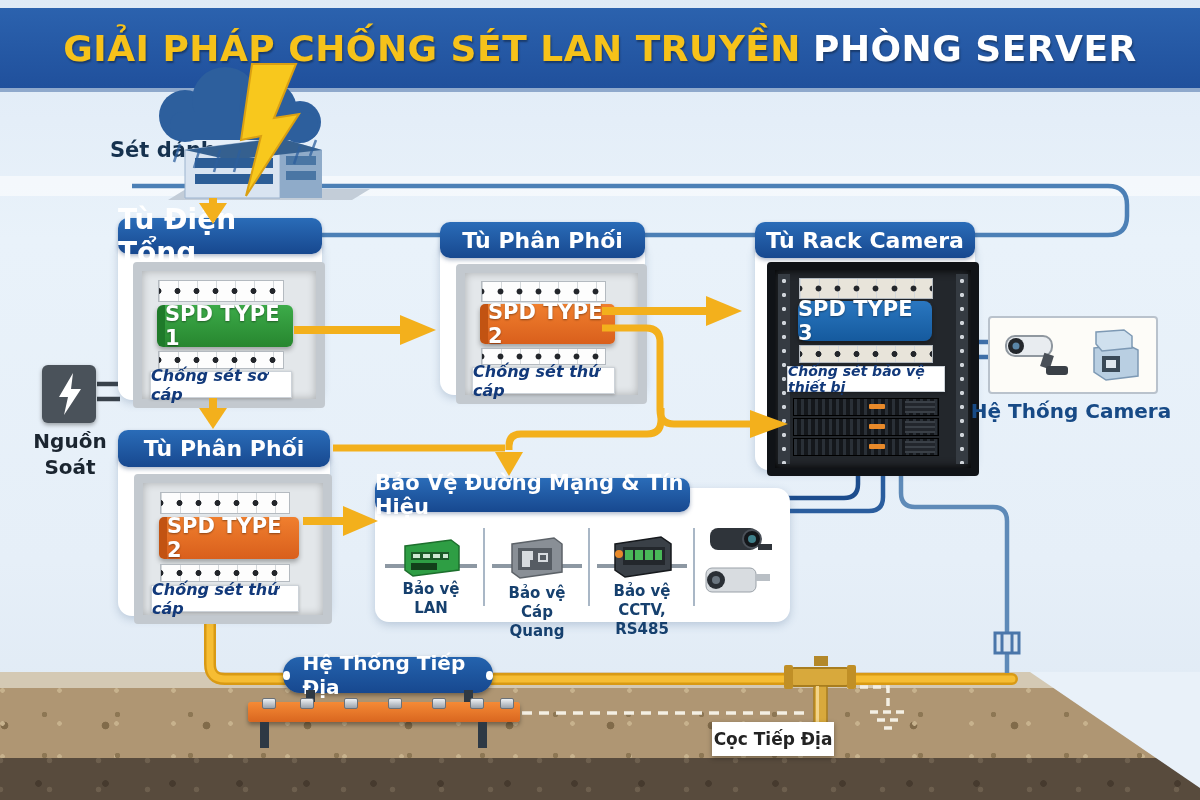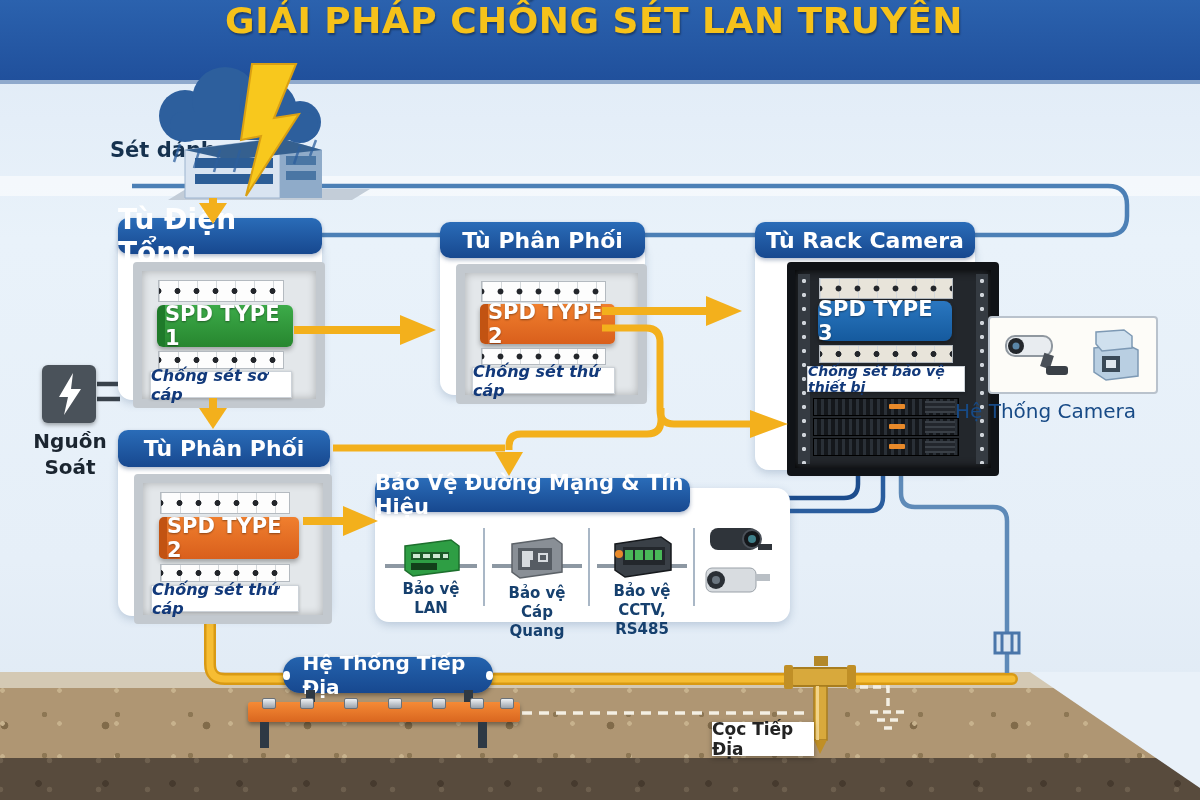--- a/index.html
+++ b/index.html
@@ -1,22 +1,22 @@
 <!DOCTYPE html>
 <html><head>
 <meta charset="utf-8">
 <style>
   html,body{margin:0;padding:0;}
   #stage{position:relative;width:1200px;height:800px;overflow:hidden;
     font-family:"DejaVu Sans","Liberation Sans",sans-serif;
     background:linear-gradient(180deg,#dfeaf6 0%,#e9f2fa 30%,#e6eff8 70%,#dde8f3 100%);}
   .abs{position:absolute;}
   
-  #banner{left:0;top:0;width:1200px;height:80px;background:linear-gradient(180deg,#2b62ae,#20509c);
-    border-bottom:4px solid #8fa9cc;display:flex;justify-content:center;}
+  #banner{left:0;top:8px;width:1200px;height:80px;background:linear-gradient(180deg,#2b62ae,#20509c);
+    border-bottom:4px solid #8fa9cc;display:flex;align-items:center;justify-content:center;}
   #banner .t1{color:#f6c21a;font-weight:800;font-size:36px;letter-spacing:.5px;margin-right:12px;
     text-shadow:1px 2px 2px rgba(0,0,0,.35);}
   #banner .t2{color:#ffffff;font-weight:800;font-size:36px;letter-spacing:.5px;
     text-shadow:1px 2px 2px rgba(0,0,0,.35);}
   .skyband{left:0;top:176px;width:1200px;height:20px;background:rgba(255,255,255,.55);}
   
   .card{background:#ffffff;border-radius:14px;box-shadow:0 3px 8px rgba(60,90,130,.25);}
   .hdr{background:linear-gradient(180deg,#2a6cb8,#17488f);border-radius:10px;color:#fff;
     font-weight:800;display:flex;align-items:center;justify-content:center;
     box-shadow:0 2px 4px rgba(20,50,100,.35);}
@@ -28,21 +28,21 @@
       linear-gradient(90deg,#d4d8db 1.5px,transparent 1.5px);
     background-size:19px 100%,19px 100%;background-position:9px center,0 0;}
   .spd{border-radius:5px;color:#fff;font-weight:800;display:flex;align-items:center;justify-content:center;
     text-shadow:0 1px 2px rgba(0,0,0,.4);box-shadow:0 3px 5px rgba(0,0,0,.3);}
   .spd.green{background:linear-gradient(180deg,#3cab49,#27862f);border-left:8px solid #1f7a2a;font-size:21px;}
   .spd.orange{background:linear-gradient(180deg,#f07f2e,#d95f1c);border-left:8px solid #c25312;font-size:21px;}
   .spd.blue{background:linear-gradient(180deg,#2a77c0,#155a9e);border-radius:8px;font-size:21px;}
   .cap{background:#ffffff;border:1px solid #ccd2d8;color:#12397a;font-style:italic;font-weight:700;
     display:flex;align-items:center;justify-content:center;box-shadow:0 1px 3px rgba(0,0,0,.25);}
   
-  .rack{background:#23272c;border:8px solid #101317;border-radius:4px;box-shadow:inset 0 0 10px #000;margin-left:20px;}
+  .rack{background:#23272c;border:8px solid #101317;border-radius:4px;box-shadow:inset 0 0 10px #000;}
   .rail{position:absolute;top:4px;bottom:4px;width:12px;background-color:#353b42;
     background-image:radial-gradient(circle,#cfd4da 1.8px,transparent 2.5px);background-size:100% 14px;}
   .breakers.dark{background-color:#e8e4da;}
   .srv{position:absolute;background:#14171b;border:1px solid #000;
     background-image:repeating-linear-gradient(90deg,#2a3037 0 3px,transparent 3px 7px);}
   .srv .led{position:absolute;width:16px;height:5px;background:#e98a2a;left:52%;top:5px;border-radius:1px;}
   .srv .bay{position:absolute;right:3px;top:2px;bottom:2px;width:30px;background:#22262c;
     background-image:repeating-linear-gradient(180deg,#3a4047 0 2px,transparent 2px 5px);}
   
   .divider{background:#a9b7c6;width:2px;}
@@ -64,21 +64,21 @@
     box-shadow:0 2px 5px rgba(0,0,0,.4);}
   .pill .dot{width:9px;height:9px;border-radius:50%;background:#fff;}
   .busbar{background:linear-gradient(180deg,#f58a35,#d9661f);border-radius:3px;box-shadow:0 3px 4px rgba(0,0,0,.35);}
   .term{position:absolute;top:-4px;width:12px;height:9px;background:linear-gradient(180deg,#eef1f4,#9aa2ab);
     border:1px solid #6b7178;border-radius:2px;}
   .leg{position:absolute;background:#2e3944;width:9px;}
   .whitebox{background:#fff;box-shadow:0 2px 5px rgba(0,0,0,.35);display:flex;align-items:center;
     justify-content:center;font-weight:800;color:#232323;}
   svg{display:block;}
   .lbl-dark{color:#1b2b45;font-weight:800;}
-  .lbl-navy{color:#174a86;font-weight:400;text-align:left;}
+  .lbl-navy{color:#174a86;font-weight:700;text-align:center;}
 </style>
 </head>
 <body>
 
 <div id="stage">
 
   <div class="abs skyband"></div>
   <div class="abs" id="ground-light"></div>
   <div class="abs" id="ground-mid"></div>
   <div class="abs" id="ground-dark"></div>
@@ -163,20 +163,21 @@
       </g>
       <g>
           <line x1="303" y1="521" x2="345" y2="521"></line>
           <polygon points="343,506 343,536 378,521" stroke="none"></polygon>
         </g>
     </g>
   </svg>
 
   <div class="abs" id="banner" style="z-index:2">
     <span class="t1">GIẢI PHÁP CHỐNG SÉT LAN TRUYỀN</span>
+    <span class="t2">PHÒNG SERVER</span>
   </div>
 
   <div class="abs lbl-dark" style="left:110px;top:138px;font-size:21px;z-index:2;color:#16324f;">Sét dánh</div>
 
   <div class="abs card" style="left:118px;top:236px;width:204px;height:164px;z-index:2"></div>
   <div class="abs hdr" style="left:118px;top:218px;width:204px;height:36px;font-size:28px;z-index:2">
     <span>Tù Điện Tổng</span>
   </div>
   <div class="abs panel" style="left:133px;top:262px;width:174px;height:128px;z-index:2">
     <div class="abs breakers" style="left:16px;top:9px;width:124px;height:20px;"></div>
@@ -365,17 +366,17 @@
   <svg class="abs" style="left:780px;top:650px;z-index:2" width="80" height="110" viewBox="0 0 80 110">
     <rect x="34" y="6" width="14" height="10" fill="#b3882a"></rect>
     <rect x="8" y="18" width="64" height="18" rx="6" fill="#d8a93c" stroke="#a87d1f" stroke-width="2"></rect>
     <rect x="4" y="15" width="9" height="24" rx="2" fill="#c08f26"></rect>
     <rect x="67" y="15" width="9" height="24" rx="2" fill="#c08f26"></rect>
     <rect x="34" y="36" width="13" height="54" fill="#d8a93c" stroke="#a87d1f" stroke-width="1.5"></rect>
     <polygon points="34,90 47,90 40,104" fill="#c08f26"></polygon>
     <rect x="36" y="36" width="3" height="54" fill="#f2d489"></rect>
   </svg>
 
-  <div class="abs whitebox" style="left:712px;top:722px;width:102px;height:34px;font-size:17px;z-index:2">
+  <div class="abs whitebox" style="left:712px;top:722px;width:122px;height:34px;font-size:17px;z-index:2">
     <span>Cọc Tiếp Địa</span>
   </div>
 
 </div>
 
 </body></html>

